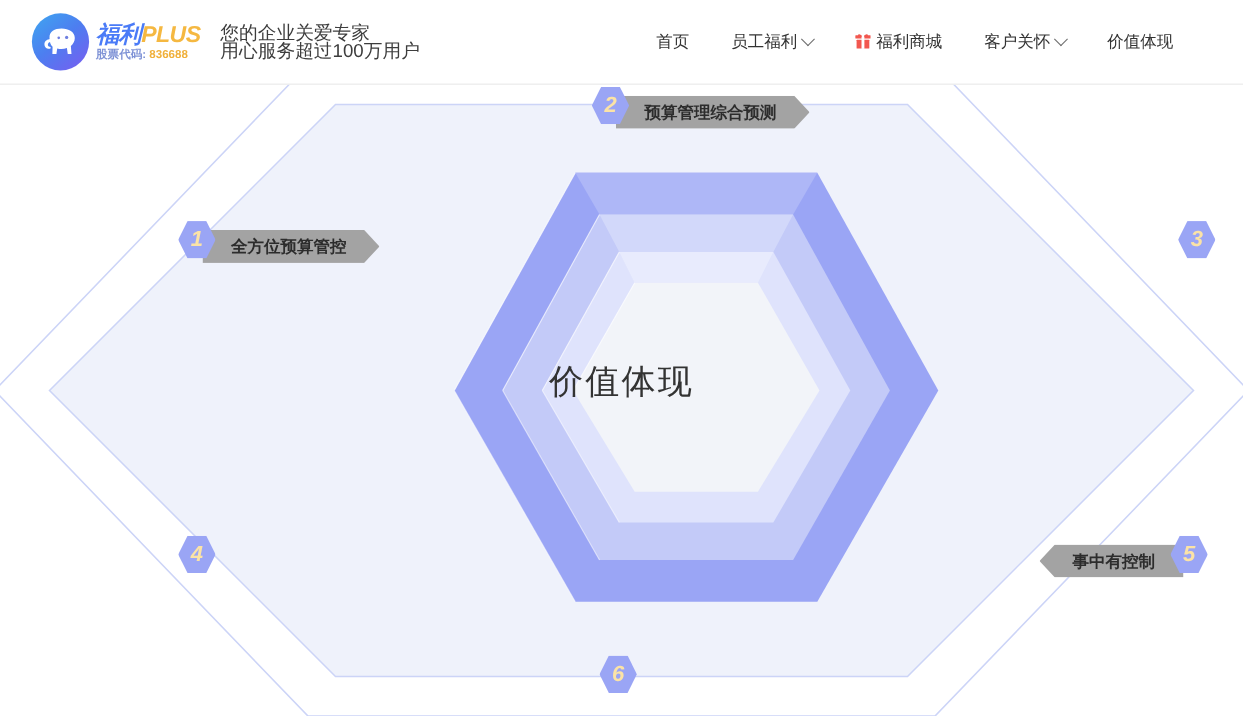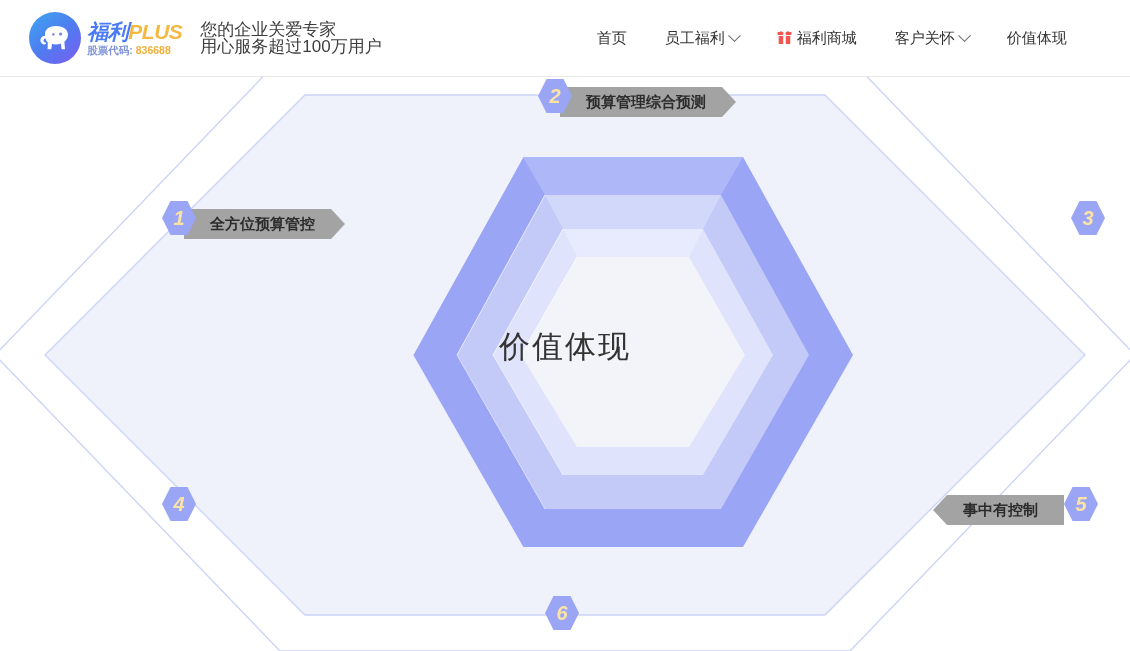--- a/index.html
+++ b/index.html
@@ -227,21 +227,21 @@
       </div>
     </div>
 
     <div class="pill left-pill" style="left:162px; top:426px;">
       <div class="hexnum">
         <div class="hbg"></div>
         <span>4</span>
       </div>
     </div>
 
-    <div class="pill right-pill" style="right:32px; top:426px;gap:12px;">
+    <div class="pill right-pill" style="right:32px; top:426px;">
       <div class="bar">事中有控制</div>
       <div class="hexnum">
         <div class="hbg"></div>
         <span>5</span>
       </div>
     </div>
 
     <div class="pill center-pill" style="left:545px; top:535px;">
       <div class="hexnum">
         <div class="hbg"></div>

